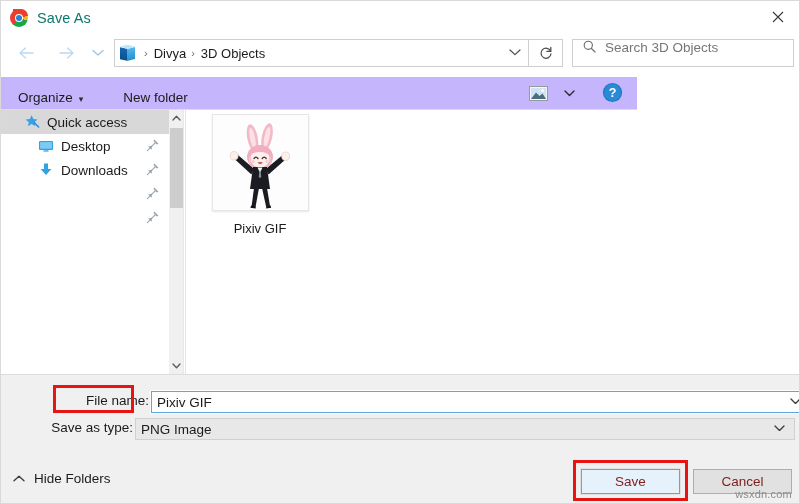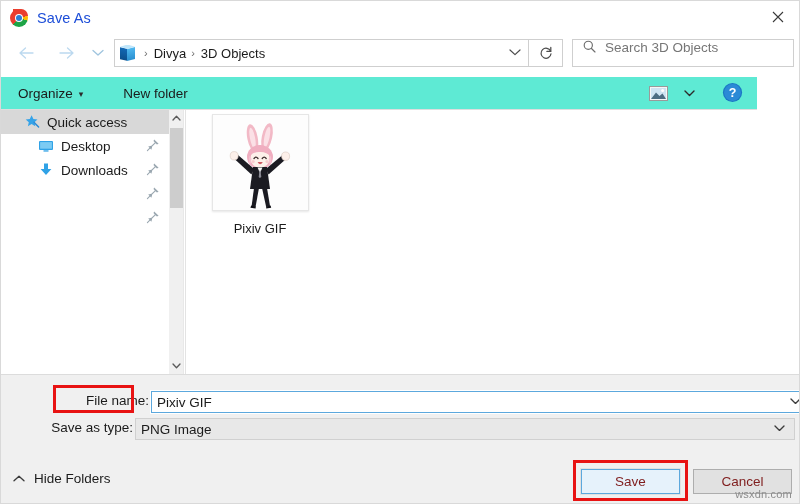--- a/index.html
+++ b/index.html
@@ -25,21 +25,21 @@
     width: 800px; height: 33px;
     background: #ffffff;
     display: flex; align-items: center;
   }
   #title-icon {
     margin-left: 9px; width: 18px; height: 18px;
     position: relative; flex: 0 0 auto;
   }
   #title-text {
     margin-left: 9px;
-    font-size: 14.5px; color: #1d4ed8;
+    font-size: 14.5px; color: #0f766e;
     letter-spacing: .1px;
   }
   #close-btn {
     position: absolute; right: 0; top: 0;
     width: 46px; height: 32px;
     display: flex; align-items: center; justify-content: center;
     color: #3a3a3a; font-size: 15px;
   }
   #close-btn svg { display: block; }
 
@@ -89,24 +89,24 @@
     background: #ffffff;
     border: 1px solid #cfcfcf;
     display: flex; 
   }
   #search-icon { margin-left: 10px; color: #6d6d6d; display:flex; }
   #search-ph { margin-left: 9px; font-size: 13.5px; color: #767676; }
 
   
   #cmdbar {
     position: absolute; left: 0; top: 76px;
-    width: 756px; height: 33px;
-    background: #5eead4;
+    width: 636px; height: 33px;
+    background: #c4b5fd;
     border-bottom: 1px solid #dedede;
-    display: flex; align-items: center;
+    display: flex; align-items: flex-end;
   }
   .cmd {
     font-size: 13.5px; color: #1b1b1b;
     padding: 4px 9px; margin-left: 8px;
     display: flex; align-items: center; gap: 6px;
   }
   .cmd .caret { font-size: 9px; color: #2b2b2b; position: relative; top: 1px; }
   #view-btn {
     position: absolute; right: 86px; top: 4px;
     width: 26px; height: 24px;

